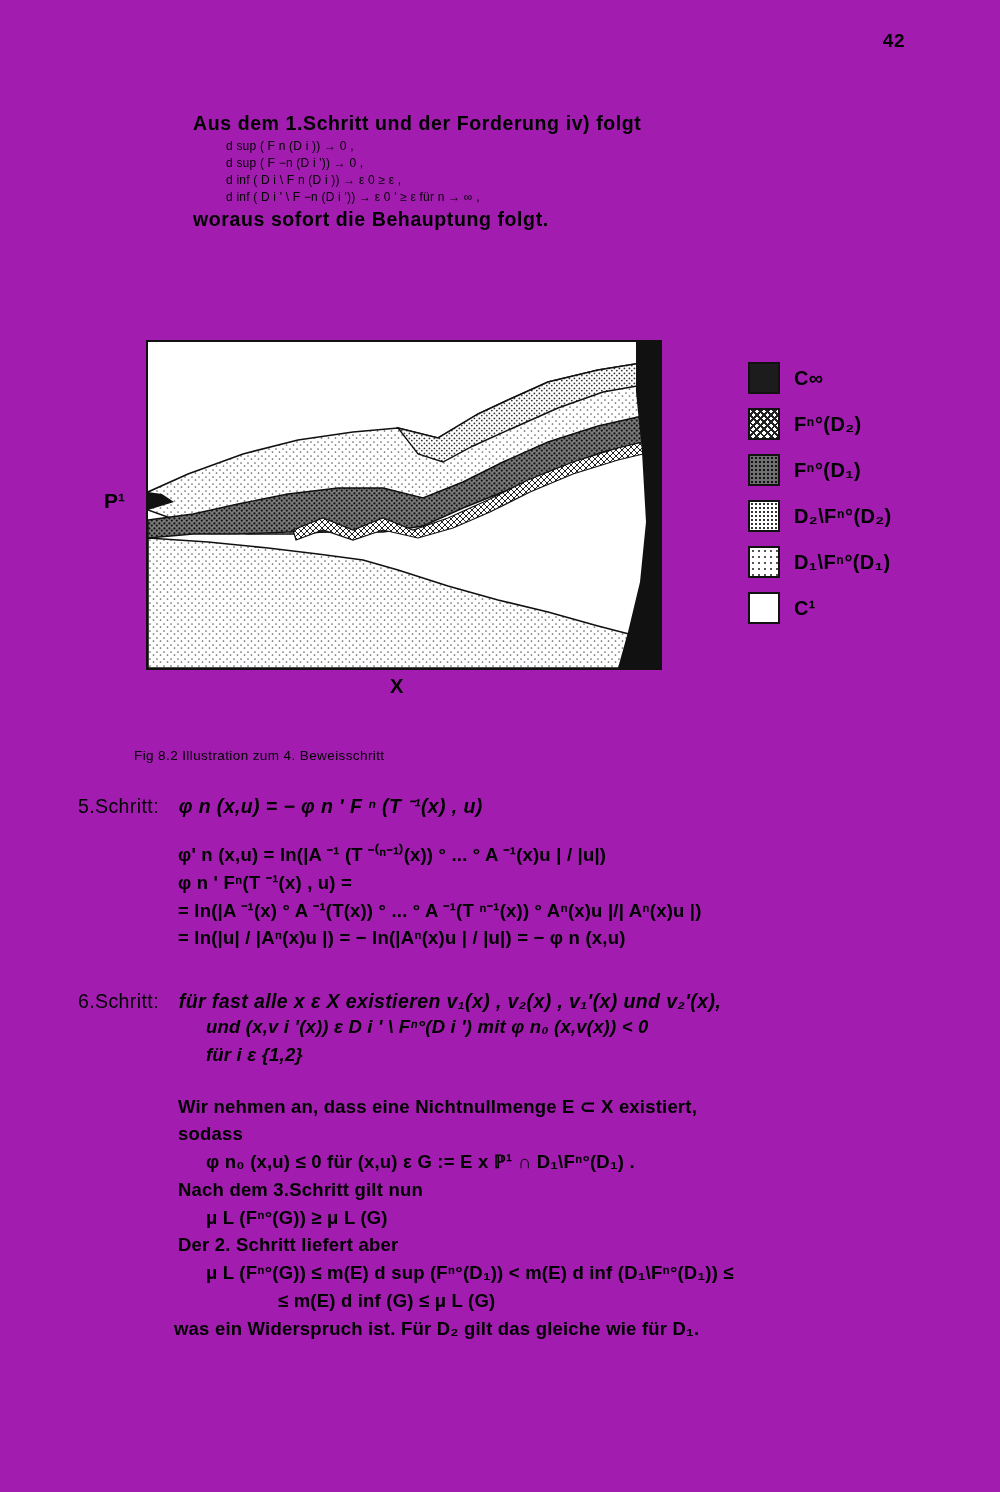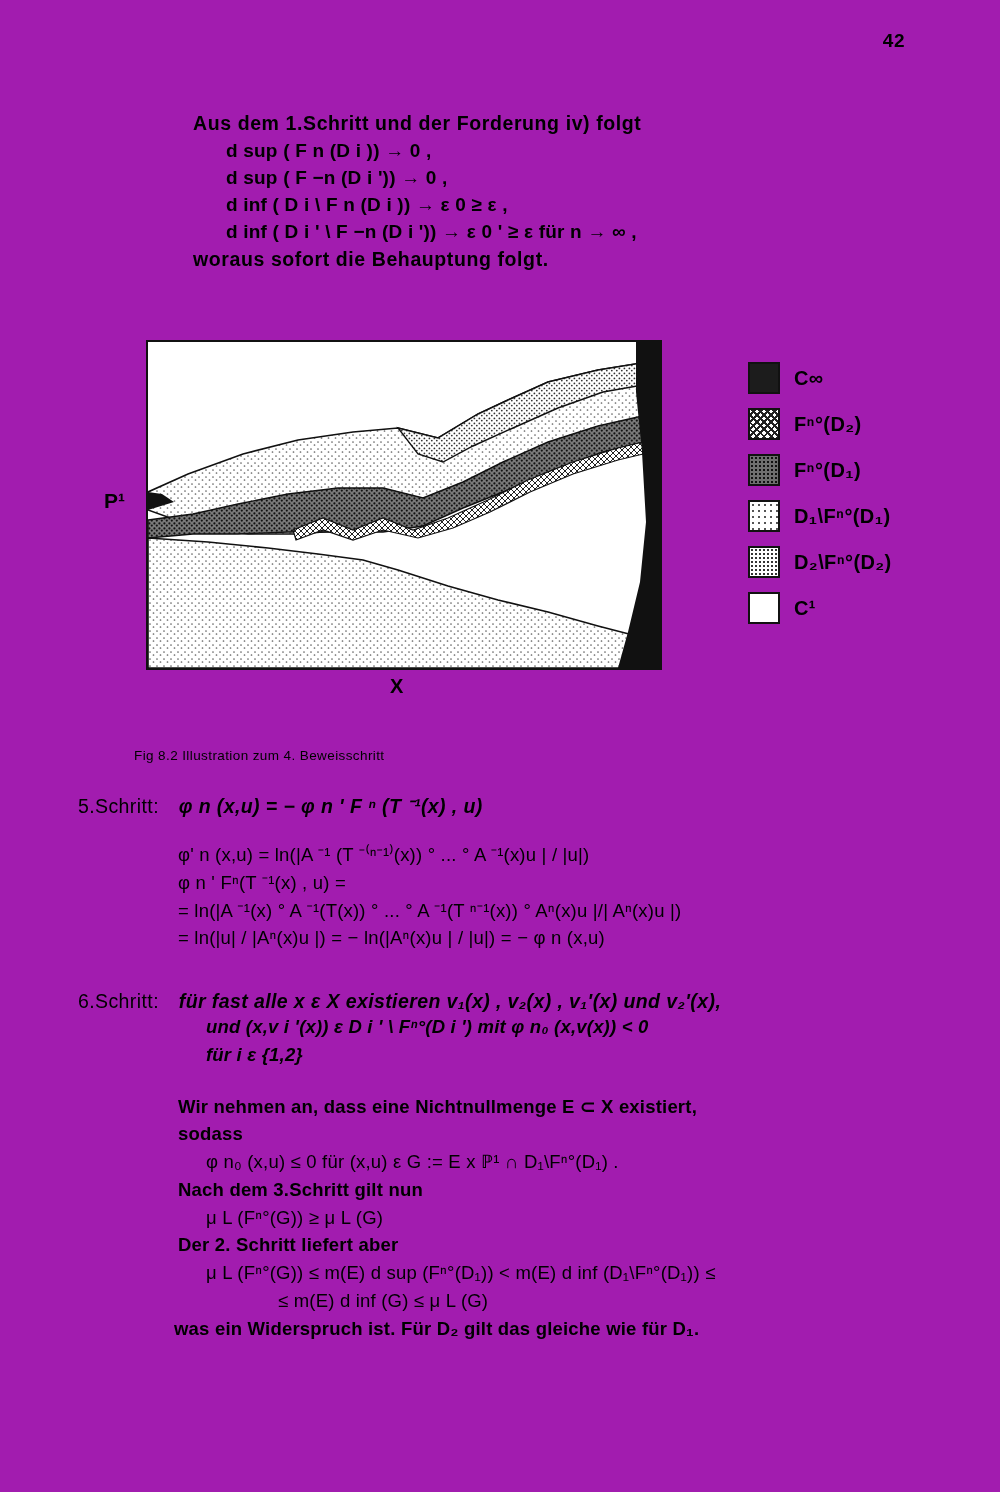--- a/index.html
+++ b/index.html
@@ -38,22 +38,22 @@
   }
   .t-line {
     font-size: 19.5px;
     font-weight: bold;
     letter-spacing: 0.6px;
     line-height: 1.42;
     white-space: nowrap;
   }
   .t-line.indent { padding-left: 33px; font-weight: bold; }
   .t-line.formula {
-    font-weight: bold;
-    font-size: 19px;
+    font-weight: normal;
+    font-size: 12px;
     letter-spacing: 0.2px;
   }
 
   
   .figure-wrap {
     position: absolute;
     left: 146px;
     top: 340px;
     width: 516px;
     height: 330px;
@@ -148,20 +148,21 @@
     letter-spacing: 0.4px;
     white-space: nowrap;
   }
   .step-head .label { font-weight: normal; }
   .step-head .italic { font-style: italic; font-weight: bold; }
   .body-line {
     font-size: 18.5px;
     letter-spacing: 0.2px;
     line-height: 1.5;
     white-space: nowrap;
+    font-weight: bold;
   }
   .b-ind2 { padding-left: 128px; }
   .b-ind3 { padding-left: 200px; }
   .b-ind0 { padding-left: 100px; }
   .ital { font-style: italic; font-weight: bold; }
   .bold { font-weight: bold; }
 
   .p5 { top: 792px; }
   .p5 .formulas { margin-top: 22px; }
   .p6 { top: 990px; }
@@ -248,26 +249,26 @@
     </div>
     <div class="legend-row">
       <span class="swatch sw-fd2"></span>
       <span class="legend-label">Fⁿ°(D₂)</span>
     </div>
     <div class="legend-row">
       <span class="swatch sw-fd1"></span>
       <span class="legend-label">Fⁿ°(D₁)</span>
     </div>
     <div class="legend-row">
+      <span class="swatch sw-d2"></span>
+      <span class="legend-label">D₂\Fⁿ°(D₂)</span>
+    </div>
+    <div class="legend-row">
       <span class="swatch sw-d1"></span>
       <span class="legend-label">D₁\Fⁿ°(D₁)</span>
-    </div>
-    <div class="legend-row">
-      <span class="swatch sw-d2"></span>
-      <span class="legend-label">D₂\Fⁿ°(D₂)</span>
     </div>
     <div class="legend-row">
       <span class="swatch sw-c1"></span>
       <span class="legend-label">C¹</span>
     </div>
   </div>
 
   <div class="step p5">
     <div class="step-head">
       <span class="label">5.Schritt:</span>

